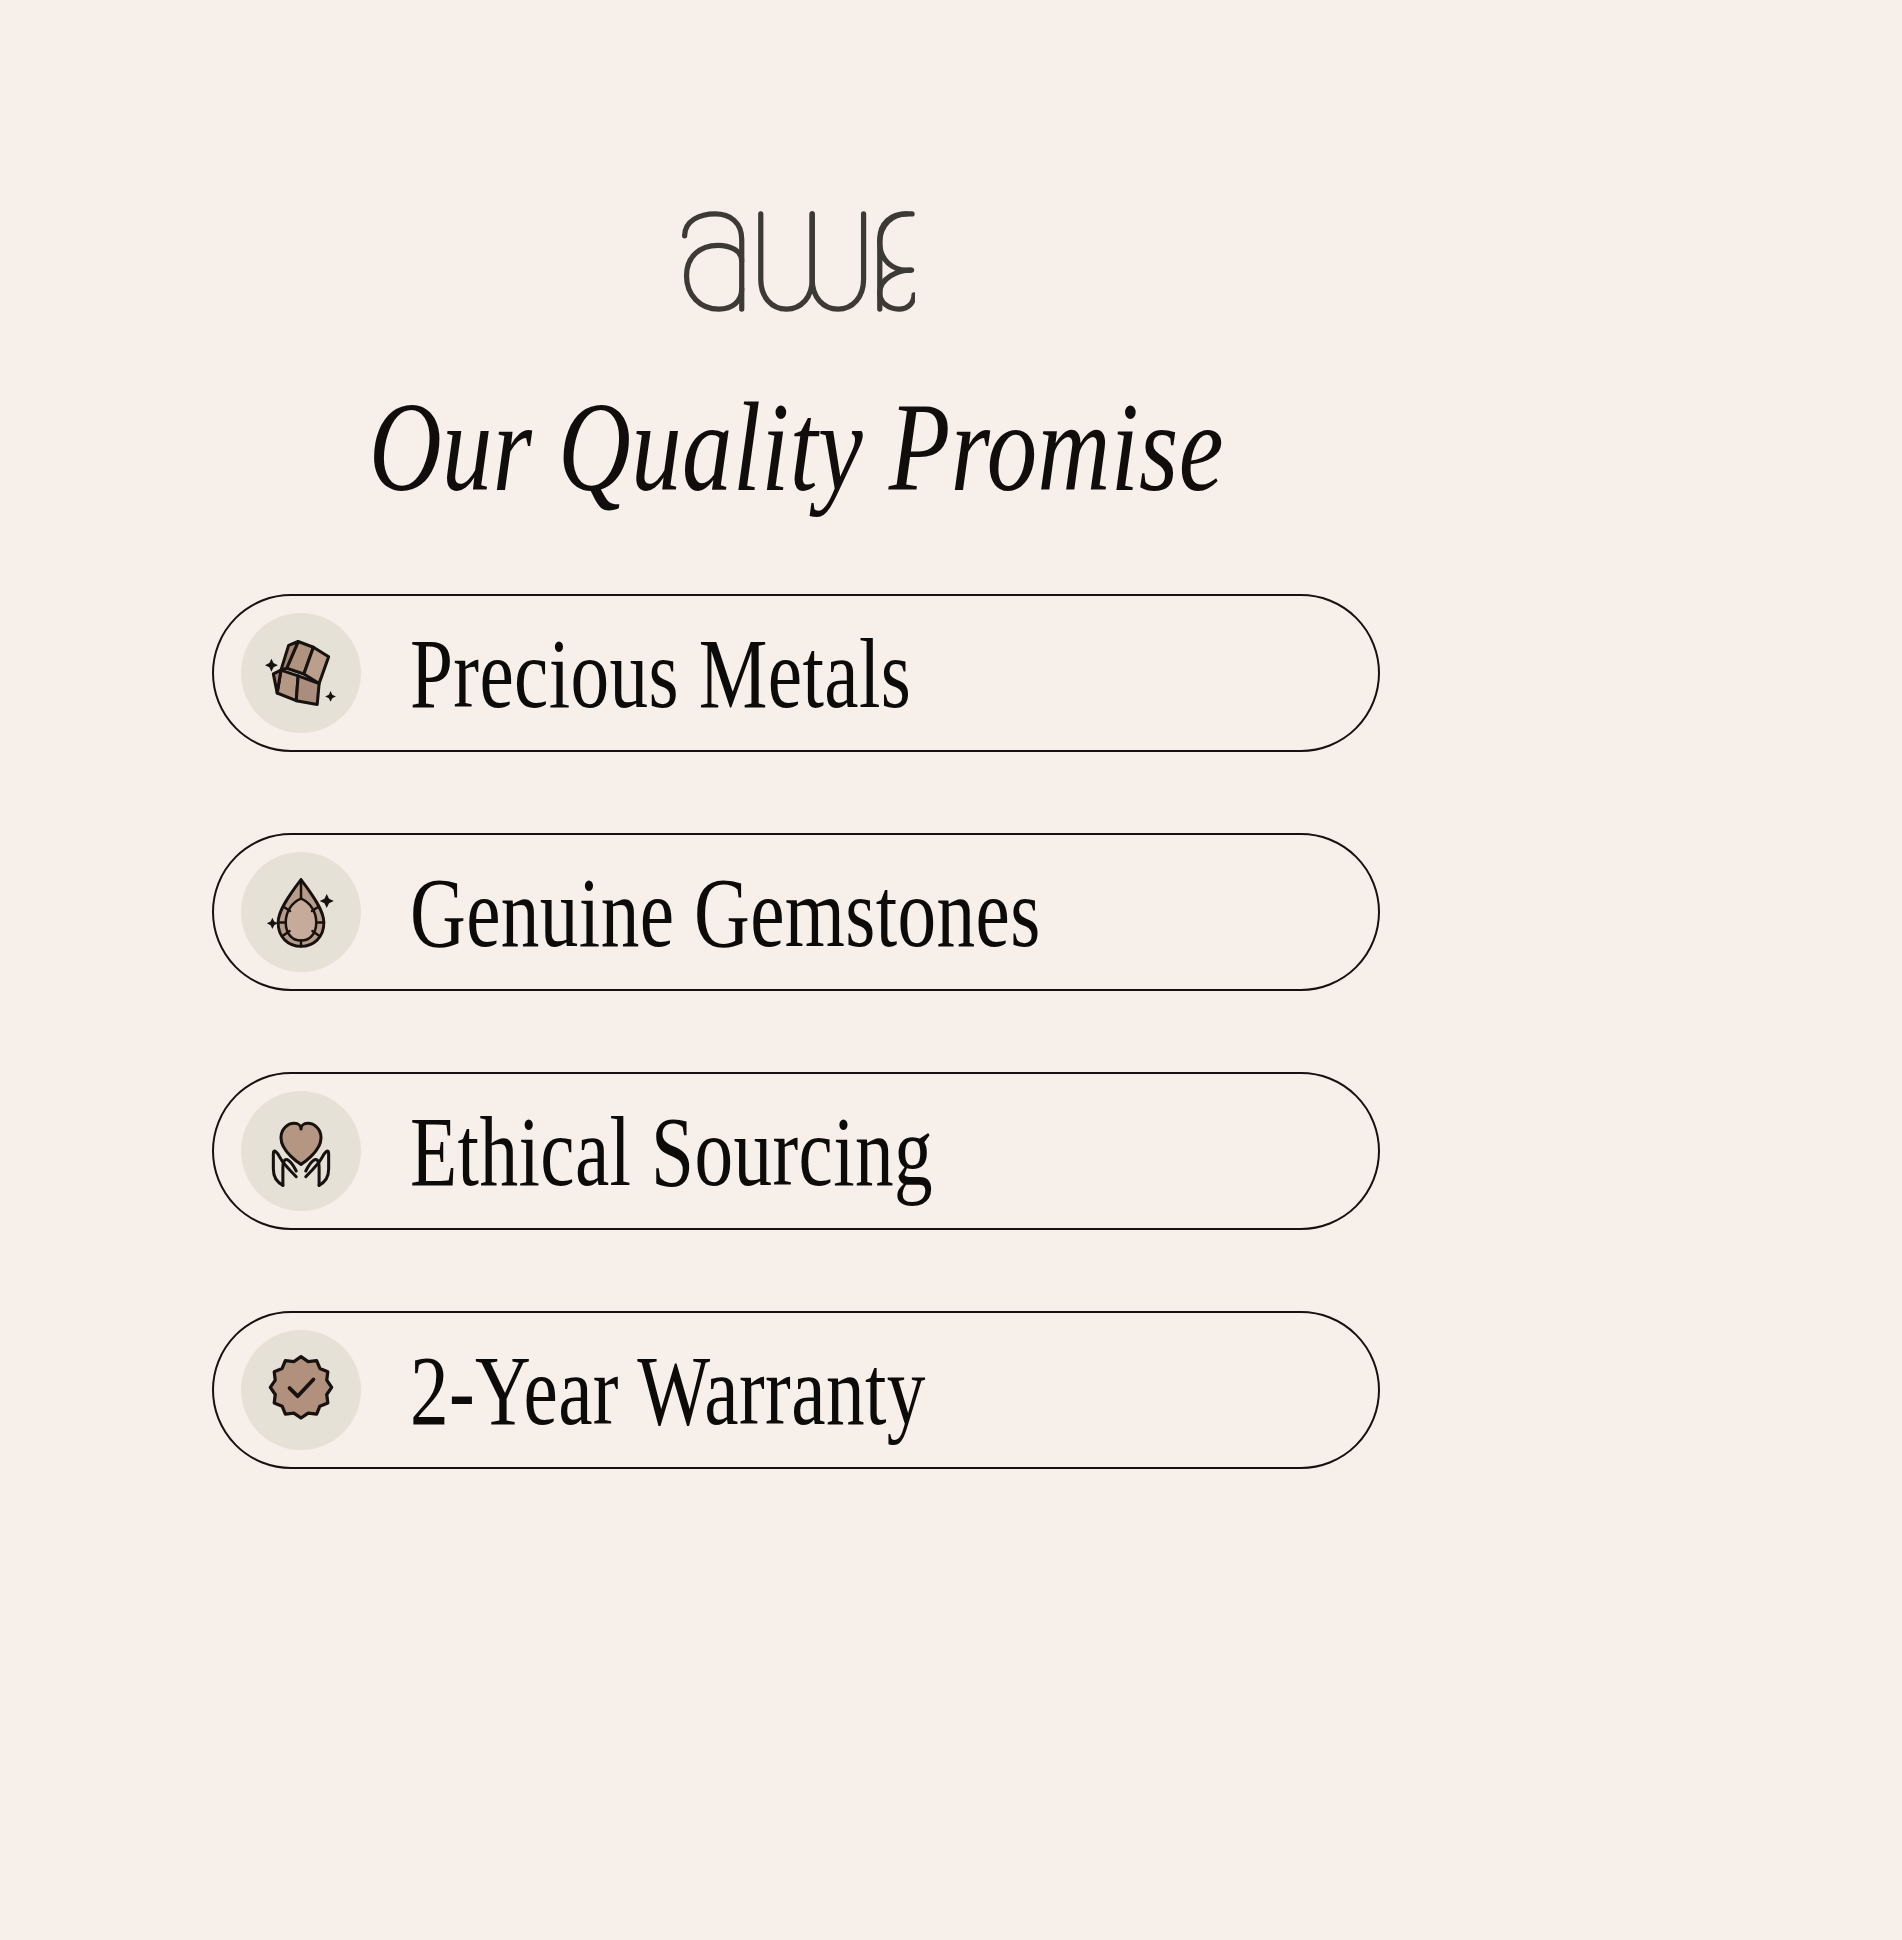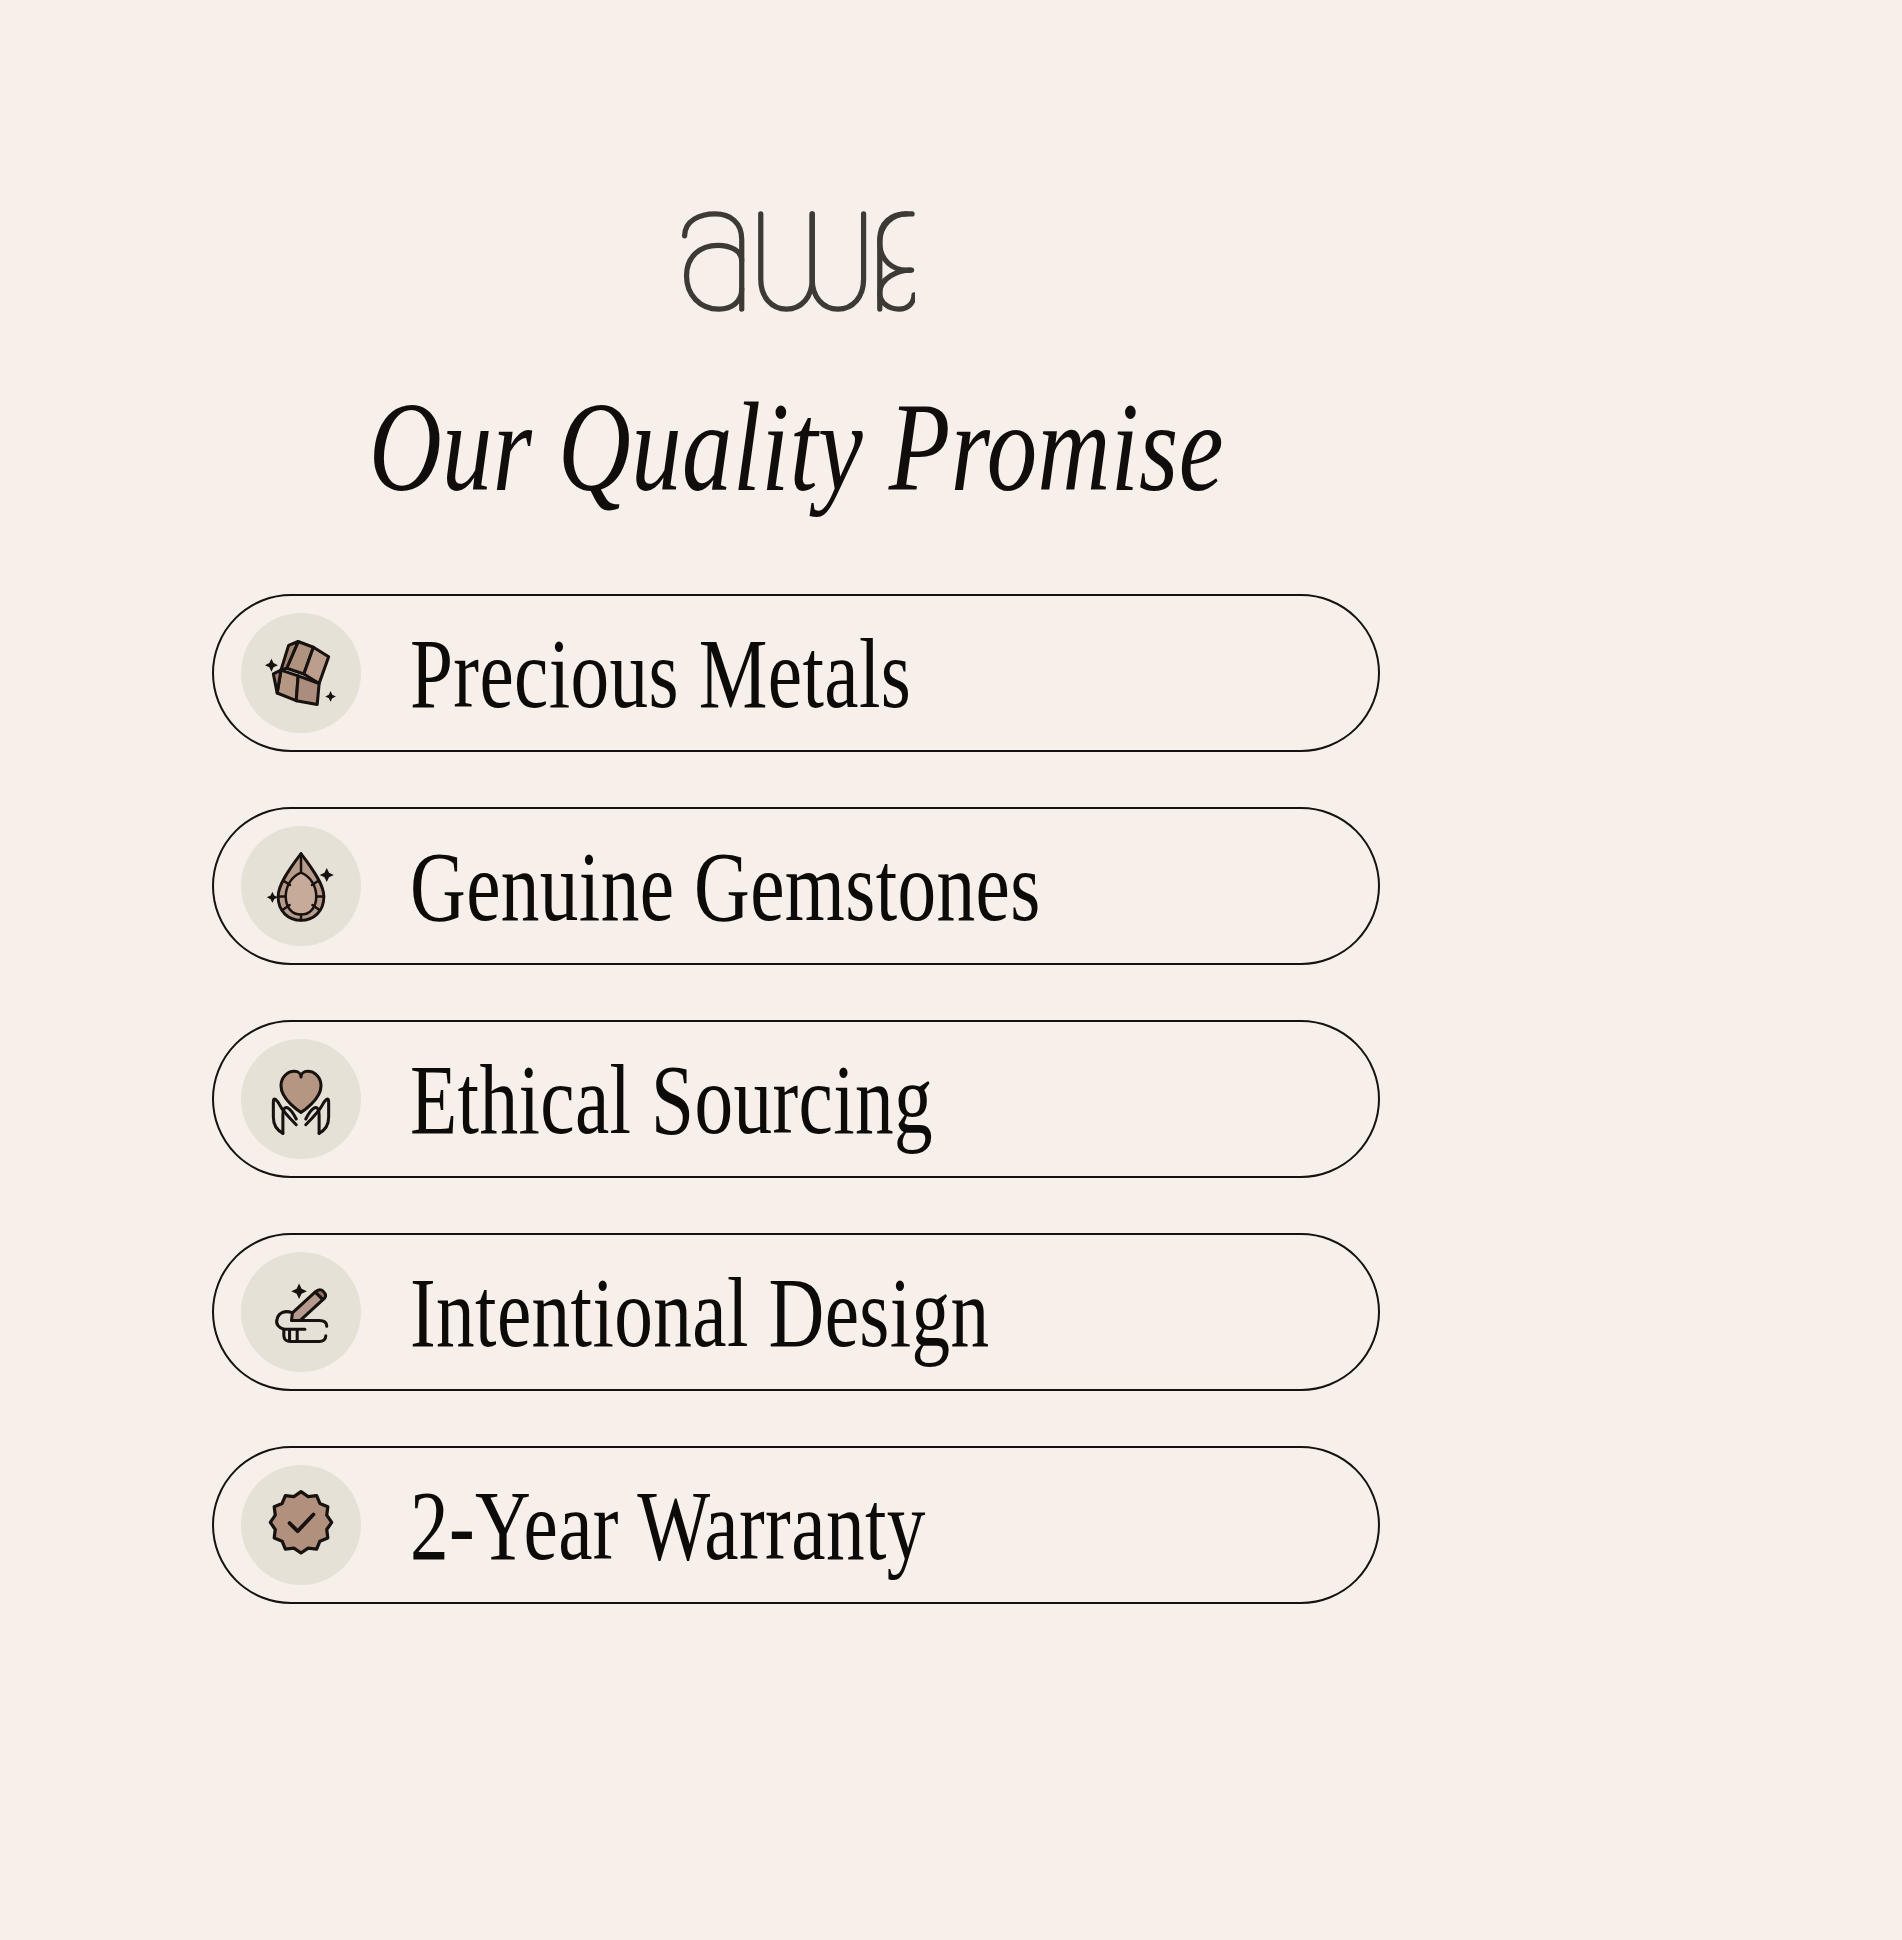--- a/index.html
+++ b/index.html
@@ -52,21 +52,21 @@
     white-space: nowrap;
     text-align: center;
   }
 
   
   .promise-list {
     margin-top: 78px;
     width: 1168px;
     display: flex;
     flex-direction: column;
-    gap: 55px;
+    gap: 81px;
   }
 
   .promise-row {
     position: relative;
     height: 158px;
     border: 2.4px solid #17120f;
     border-radius: 79px;
     background: transparent;
     display: flex;
     align-items: center;
@@ -200,45 +200,20 @@
           <g fill="none" stroke="#17120f" stroke-width="3.2" stroke-linecap="round" stroke-linejoin="round">
             <path d="M48 70 C54 64, 62 56, 65 50 C68 44, 72 40, 72 46 L72 62
                      C72 70, 68 76, 62 79"></path>
             <path d="M62 79 L62 60 C62 54, 60 50, 56 53 C53 55, 50 60, 48 64"></path>
           </g>
         </svg>
       </span>
       <span class="promise-label">Ethical Sourcing</span>
     </div>
 
-    <div class="promise-row">
-      <span class="promise-icon-wrap">
-        <svg width="82" height="82" viewBox="0 0 86 86">
-
-          <g stroke="#17120f" stroke-width="3.2" stroke-linejoin="round" stroke-linecap="round">
-            <path d="M58 22 L66 30 L42 52 L33 52 L34 44 Z" fill="#b59a8d"></path>
-            <path d="M58 22 C61 19, 65 19, 67 22 C70 25, 69 28, 66 30 Z" fill="#8d7165"></path>
-          </g>
-
-          <g fill="none" stroke="#17120f" stroke-width="3.2" stroke-linecap="round" stroke-linejoin="round">
-            <path d="M34 44 C27 41, 20 43, 18 50 C16 56, 20 60, 25 61"></path>
-            <path d="M25 61 L25 68 C25 72, 28 74, 32 74 L62 74
-                     C66 74, 69 72, 69 68"></path>
-            <path d="M42 52 C48 52, 56 52, 62 52 C67 52, 70 54, 70 58"></path>
-            <path d="M31 62 L31 73"></path>
-            <path d="M39 62 L39 73"></path>
-            <path d="M25 61 L47 61"></path>
-          </g>
-          <g fill="#17120f">
-            <path d="M41 13 l2.6 5.6 5.6 2.6 -5.6 2.6 -2.6 5.6 -2.6 -5.6 -5.6 -2.6 5.6 -2.6 Z"></path>
-          </g>
-        </svg>
-      </span>
-      <span class="promise-label">Intentional Design</span>
-    </div>
 
     <div class="promise-row">
       <span class="promise-icon-wrap">
         <svg width="82" height="82" viewBox="0 0 86 86">
           <path d="M43 8
                    L50.5 13.2 L59.4 12.1 L62.8 20.4 L71.1 23.8 L70 32.7
                    L75.2 40.2 L70 47.7 L71.1 56.6 L62.8 60 L59.4 68.3
                    L50.5 67.2 L43 72.4 L35.5 67.2 L26.6 68.3 L23.2 60
                    L14.9 56.6 L16 47.7 L10.8 40.2 L16 32.7 L14.9 23.8
                    L23.2 20.4 L26.6 12.1 L35.5 13.2 Z" fill="#b1907e" stroke="#17120f" stroke-width="3.4" stroke-linejoin="round"></path>

